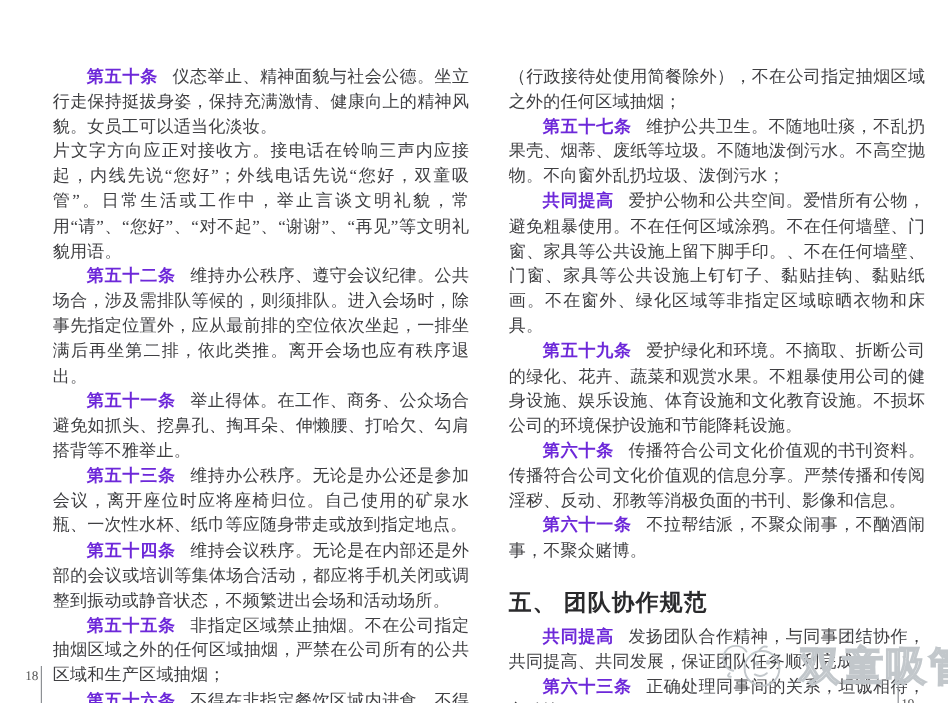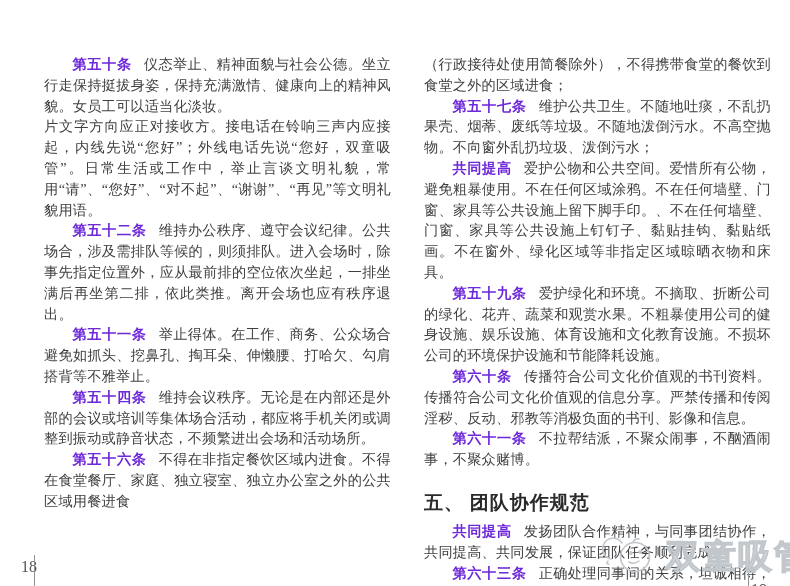--- a/index.html
+++ b/index.html
@@ -24,21 +24,21 @@
     font-weight:bold;color:#6d28d9;margin-right:0.85em;
     letter-spacing:0.5px;
   }
   .section-heading{
     margin:21px 0 6px 0;text-indent:0;
     font-size:19px;line-height:24px;font-weight:bold;color:#2a2a2c;
     letter-spacing:1px;
   }
   
   .folio{
-    position:absolute;font-size:16px;color:#555;
+    position:absolute;font-size:11px;color:#555;
     font-family:"Liberation Serif","DejaVu Serif",serif;
   }
   .folio-left{left:21px;top:558px;}
   .folio-right{left:751px;top:581px;}
   .folio-rule{
     position:absolute;width:1px;background:#8d9094;top:555px;height:31px;
   }
   .folio-rule-left{left:34px;}
   .folio-rule-right{left:748px;}
   
@@ -60,26 +60,28 @@
 </head>
 <body>
 
 <div class="spread">
 
   <div class="page page-left" id="page-left">
       <p class="para article"><b class="art-num">第五十条</b>仪态举止、精神面貌与社会公德。坐立行走保持挺拔身姿，保持充满激情、健康向上的精神风貌。女员工可以适当化淡妆。</p>
       <p class="para continuation">片文字方向应正对接收方。接电话在铃响三声内应接起，内线先说“您好”；外线电话先说“您好，双童吸管”。日常生活或工作中，举止言谈文明礼貌，常用“请”、“您好”、“对不起”、“谢谢”、“再见”等文明礼貌用语。</p>
       <p class="para article"><b class="art-num">第五十二条</b>维持办公秩序、遵守会议纪律。公共场合，涉及需排队等候的，则须排队。进入会场时，除事先指定位置外，应从最前排的空位依次坐起，一排坐满后再坐第二排，依此类推。离开会场也应有秩序退出。</p>
       <p class="para article"><b class="art-num">第五十一条</b>举止得体。在工作、商务、公众场合避免如抓头、挖鼻孔、掏耳朵、伸懒腰、打哈欠、勾肩搭背等不雅举止。</p>
+      <p class="para article"><b class="art-num">第五十三条</b>维持办公秩序。无论是办公还是参加会议，离开座位时应将座椅归位。自己使用的矿泉水瓶、一次性水杯、纸巾等应随身带走或放到指定地点。</p>
       <p class="para article"><b class="art-num">第五十四条</b>维持会议秩序。无论是在内部还是外部的会议或培训等集体场合活动，都应将手机关闭或调整到振动或静音状态，不频繁进出会场和活动场所。</p>
+      <p class="para article"><b class="art-num">第五十五条</b>非指定区域禁止抽烟。不在公司指定抽烟区域之外的任何区域抽烟，严禁在公司所有的公共区域和生产区域抽烟；</p>
       <p class="para article"><b class="art-num">第五十六条</b>不得在非指定餐饮区域内进食。不得在食堂餐厅、家庭、独立寝室、独立办公室之外的公共区域用餐进食</p>
     </div>
 
   <div class="page page-right" id="page-right">
-      <p class="para continuation">（行政接待处使用简餐除外），不得携带食堂的餐饮到食堂之外的区域进食；</p>
+      <p class="para continuation">（行政接待处使用简餐除外），不在公司指定抽烟区域之外的任何区域抽烟；</p>
       <p class="para article"><b class="art-num">第五十七条</b>维护公共卫生。不随地吐痰，不乱扔果壳、烟蒂、废纸等垃圾。不随地泼倒污水。不高空抛物。不向窗外乱扔垃圾、泼倒污水；</p>
       <p class="para article"><b class="art-num">共同提高</b>爱护公物和公共空间。爱惜所有公物，避免粗暴使用。不在任何区域涂鸦。不在任何墙壁、门窗、家具等公共设施上留下脚手印。、不在任何墙壁、门窗、家具等公共设施上钉钉子、黏贴挂钩、黏贴纸画。不在窗外、绿化区域等非指定区域晾晒衣物和床具。</p>
       <p class="para article"><b class="art-num">第五十九条</b>爱护绿化和环境。不摘取、折断公司的绿化、花卉、蔬菜和观赏水果。不粗暴使用公司的健身设施、娱乐设施、体育设施和文化教育设施。不损坏公司的环境保护设施和节能降耗设施。</p>
       <p class="para article"><b class="art-num">第六十条</b>传播符合公司文化价值观的书刊资料。传播符合公司文化价值观的信息分享。严禁传播和传阅淫秽、反动、邪教等消极负面的书刊、影像和信息。</p>
       <p class="para article"><b class="art-num">第六十一条</b>不拉帮结派，不聚众闹事，不酗酒闹事，不聚众赌博。</p>
       <h2 class="section-heading">五、 团队协作规范</h2>
       <p class="para article"><b class="art-num">共同提高</b>发扬团队合作精神，与同事团结协作，共同提高、共同发展，保证团队任务顺利完成。</p>
       <p class="para article"><b class="art-num">第六十三条</b>正确处理同事间的关系，坦诚相待，主动沟</p>
     </div>
 

